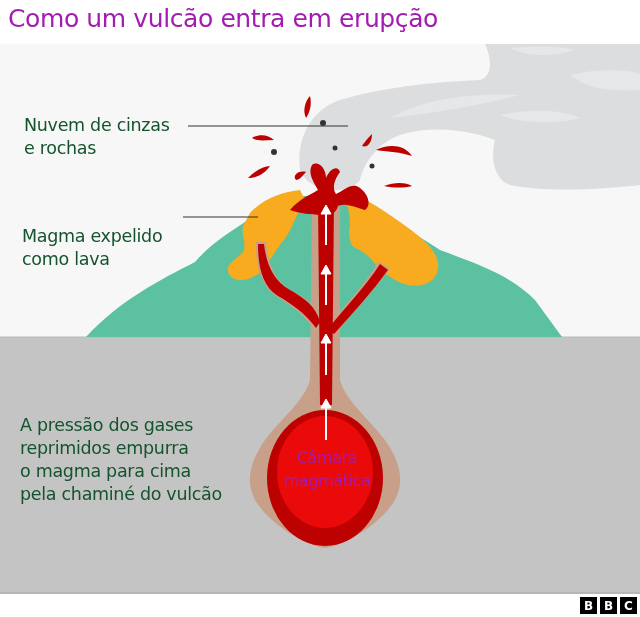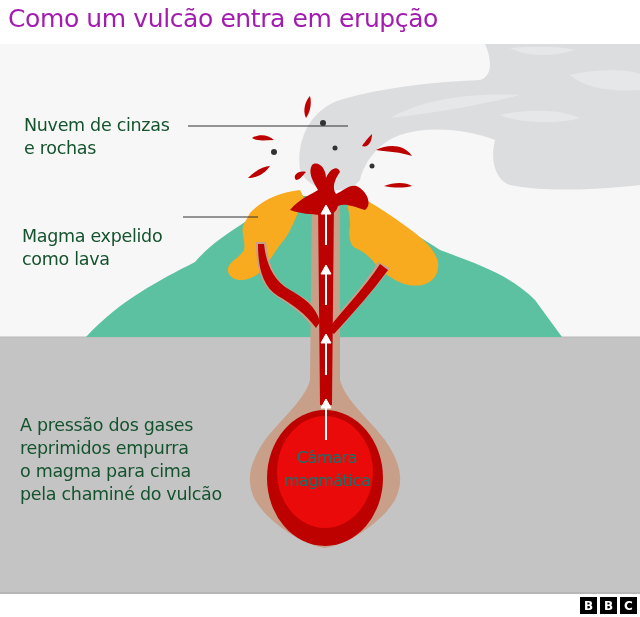--- a/index.html
+++ b/index.html
@@ -15,21 +15,21 @@
   }
   .scene { position: absolute; left: 0; top: 44px; width: 640px; height: 550px; }
   .scene svg { display: block; }
   .label {
     position: absolute; font-family: "DejaVu Sans", sans-serif;
     color: #14532d; font-size: 17.5px; line-height: 23px; white-space: pre-line;
     letter-spacing: -0.3px;
   }
   .chamber-label {
     position: absolute; font-family: "DejaVu Sans", sans-serif;
-    color: #0f766e; font-size: 16px; line-height: 23px; text-align: center;
+    color: #a21caf; font-size: 16px; line-height: 23px; text-align: center;
     white-space: pre-line; letter-spacing: -0.4px;
   }
   .footer { position: absolute; left: 0; top: 594px; width: 640px; height: 23px; background: #ffffff; }
   .bbc { position: absolute; right: 3px; top: 597px; display: flex; gap: 3px; }
   .bbc span {
     width: 17px; height: 17px; background: #000; color: #fff;
     font-family: "DejaVu Sans", sans-serif; font-weight: bold; font-size: 12px;
     display: flex; align-items: center; justify-content: center;
   }
 </style>

